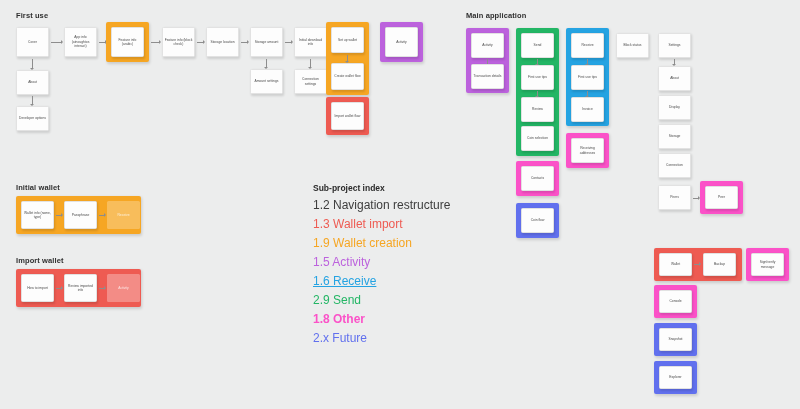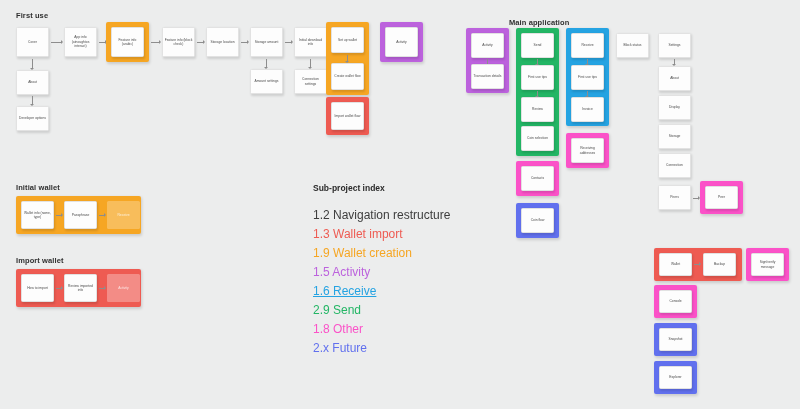--- a/index.html
+++ b/index.html
@@ -67,21 +67,21 @@
   .arrow-v{width:1px;background:#8d8d8d;}
   .arrow-v:after{
     content:"";position:absolute;bottom:-1px;left:-1.6px;
     border-top:2.6px solid #8d8d8d;
     border-left:2.1px solid transparent;
     border-right:2.1px solid transparent;
   }
 
   
   .index-block{position:absolute;left:313px;top:183px;}
-  .index-title{font-size:8.5px;font-weight:bold;color:#2b2b2b;margin-bottom:13px;}
+  .index-title{font-size:8.5px;font-weight:bold;color:#2b2b2b;margin-bottom:3px;}
   .index-row{font-size:12px;line-height:1.58;white-space:nowrap;}
 </style>
 </head>
 <body>
 
 <div id="canvas">
 
   <div class="section-title" style="left:16px;top:11px;">First use</div>
 
   <div class="node" style="left:16px;top:27px;width:33px;height:30px;">
@@ -182,25 +182,25 @@
     </div>
 
   <div class="index-block">
     <div class="index-title">Sub-project index</div>
     <div class="index-row" style="color:#3d3d3d;">1.2 Navigation restructure</div>
     <div class="index-row" style="color:#ee5b52;">1.3 Wallet import</div>
     <div class="index-row" style="color:#f6a623;">1.9 Wallet creation</div>
     <div class="index-row" style="color:#bc62dd;">1.5 Activity</div>
     <div class="index-row" style="color:#25a3e2;text-decoration:underline;">1.6 Receive</div>
     <div class="index-row" style="color:#23b665;">2.9 Send</div>
-    <div class="index-row" style="color:#fb52c8;">1.8 Other</div>
+    <div class="index-row" style="color:#fb52c8;font-weight:bold;">1.8 Other</div>
     <div class="index-row" style="color:#6170ee;">2.x Future</div>
   </div>
 
-  <div class="section-title" style="left:466px;top:18px;margin-left:43px;">Main application</div>
+  <div class="section-title" style="left:466px;top:11px;">Main application</div>
 
   <div class="group" style="left:466px;top:28px;width:43px;height:65px;background:#bc62dd;"></div>
   <div class="node" style="left:471px;top:33px;width:33px;height:25px;">
       <span class="lbl">Activity</span>
     </div>
   <div class="arrow-v" style="left:487px;top:59px;height:6px;"></div>
   <div class="node" style="left:471px;top:64px;width:33px;height:25px;">
       <span class="lbl">Transaction details</span>
     </div>
 

